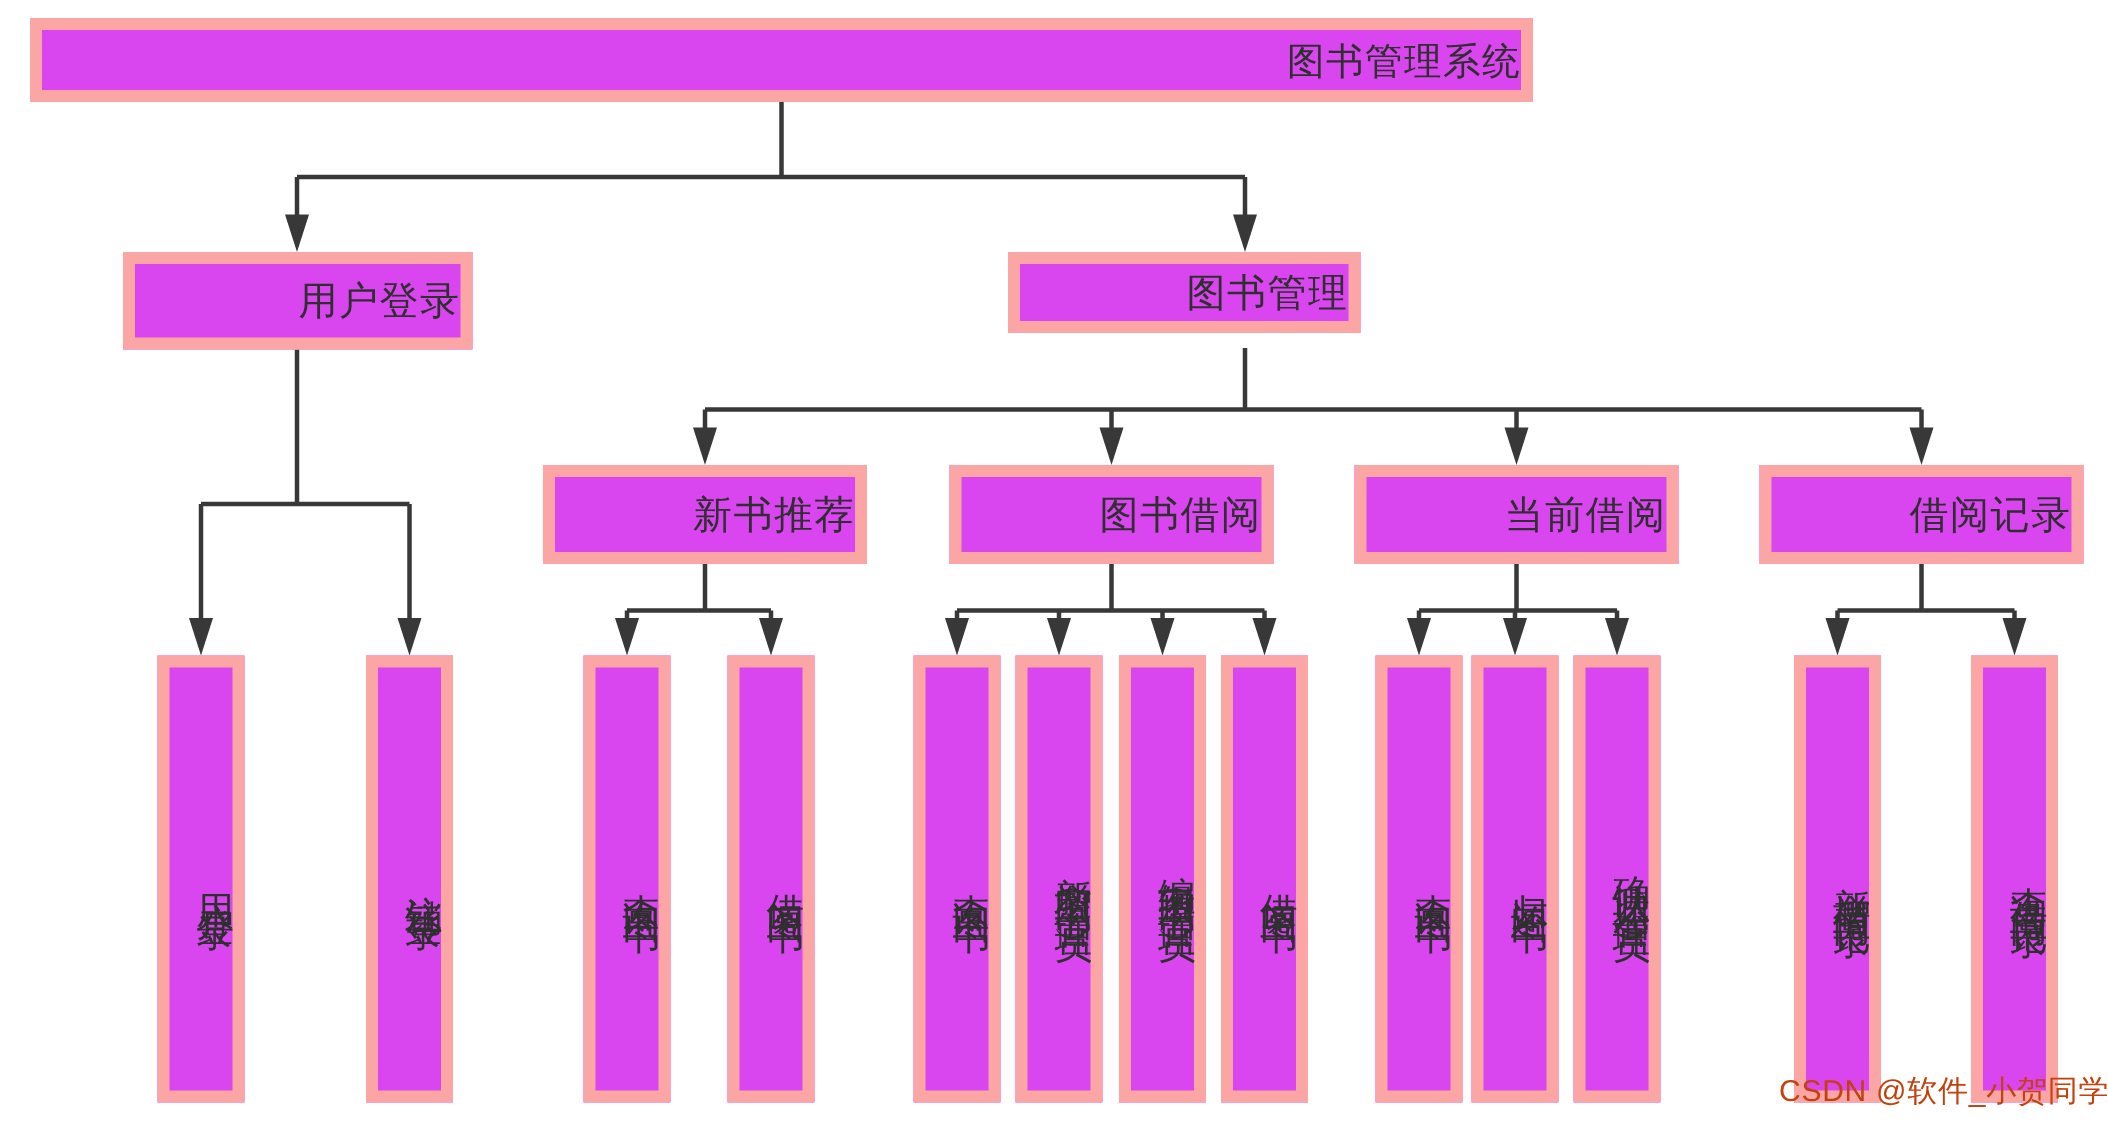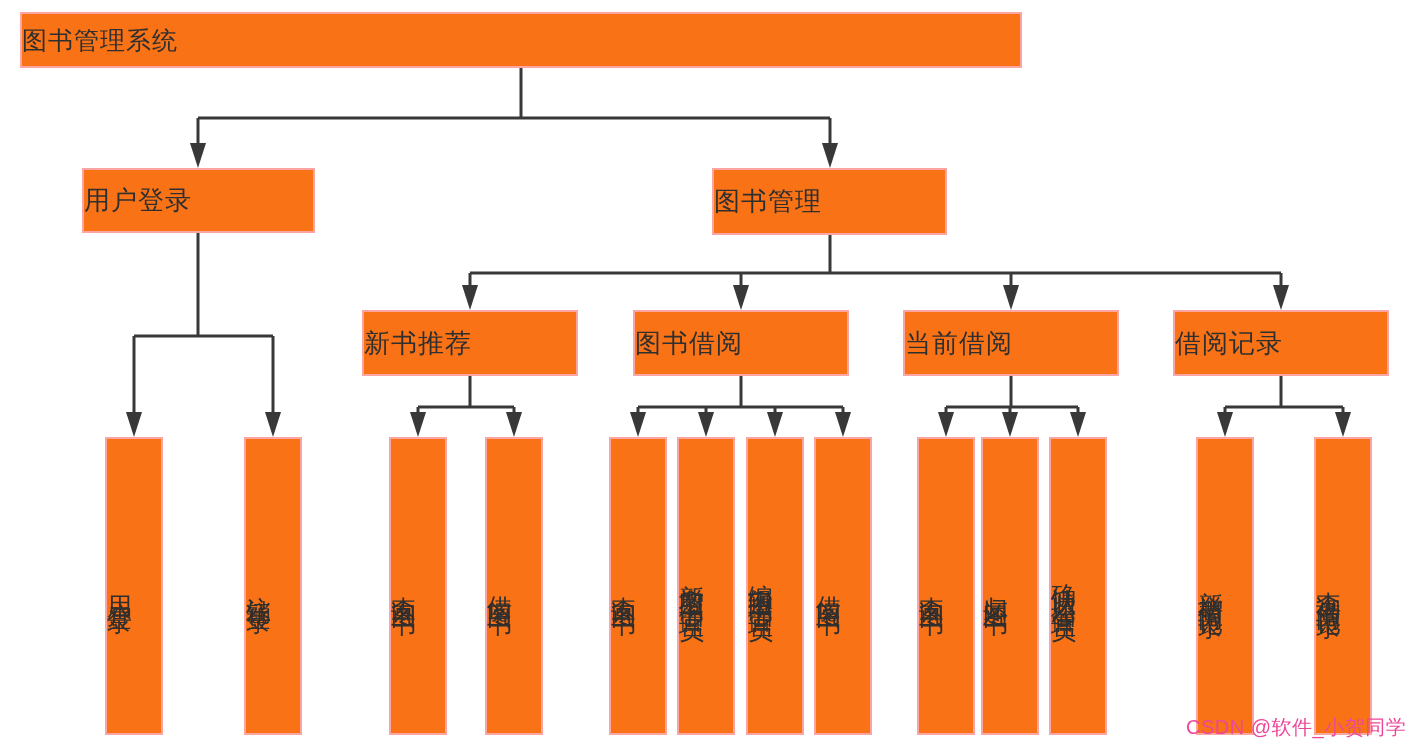--- a/index.html
+++ b/index.html
@@ -3,35 +3,35 @@
 <meta charset="utf-8">
 <style>
   html,body{margin:0;padding:0;background:#ffffff;}
   body{
     width:1405px;height:747px;position:relative;overflow:hidden;
     font-family:"Liberation Sans","DejaVu Sans",sans-serif;
   }
   #canvas{position:absolute;left:0;top:0;width:1405px;height:747px;background:#ffffff;}
   svg.connectors{position:absolute;left:0;top:0;z-index:1;}
   .node{
-    position:absolute;box-sizing:border-box;background:#f97316;
-    border:2px solid #fca5a5;z-index:2;
-    display:flex;align-items:center;justify-content:flex-start;
+    position:absolute;box-sizing:border-box;background:#d946ef;
+    border:8px solid #fca5a5;z-index:2;
+    display:flex;align-items:center;justify-content:flex-end;
     color:#2f2f2f;
   }
   .hlabel{font-size:26px;letter-spacing:1px;white-space:nowrap;}
   .node.root .hlabel{font-size:25px;}
   .node.leaf{width:58px;height:298px;top:437px;}
   .vlabel{
     writing-mode:vertical-rl;text-orientation:mixed;
     font-size:25px;line-height:1.0;letter-spacing:5px;white-space:nowrap;
   }
   .watermark{
     position:absolute;left:1186px;top:714px;z-index:3;
-    font-size:20px;color:#ec4899;white-space:nowrap;letter-spacing:0.5px;
+    font-size:20px;color:#c2410c;white-space:nowrap;letter-spacing:0.5px;
   }
 </style>
 </head>
 <body>
 
 <div id="canvas">
 
   <svg class="connectors" width="1405" height="747" viewBox="0 0 1405 747" fill="none" stroke="#383838" stroke-width="3">
 
     <g>
@@ -101,21 +101,21 @@
     </g>
   </svg>
 
   <div class="node root" style="left:20px;top:12px;width:1002px;height:56px">
     <span class="hlabel">图书管理系统</span>
   </div>
 
   <div class="node" style="left:82px;top:168px;width:233px;height:65px">
     <span class="hlabel">用户登录</span>
   </div>
-  <div class="node" style="left:712px;top:168px;width:235px;height:67px">
+  <div class="node" style="left:672px;top:168px;width:235px;height:54px">
     <span class="hlabel">图书管理</span>
   </div>
 
   <div class="node" style="left:633px;top:310px;width:216px;height:66px">
     <span class="hlabel">图书借阅</span>
   </div>
   <div class="node" style="left:362px;top:310px;width:216px;height:66px">
     <span class="hlabel">新书推荐</span>
   </div>
   <div class="node" style="left:903px;top:310px;width:216px;height:66px">

